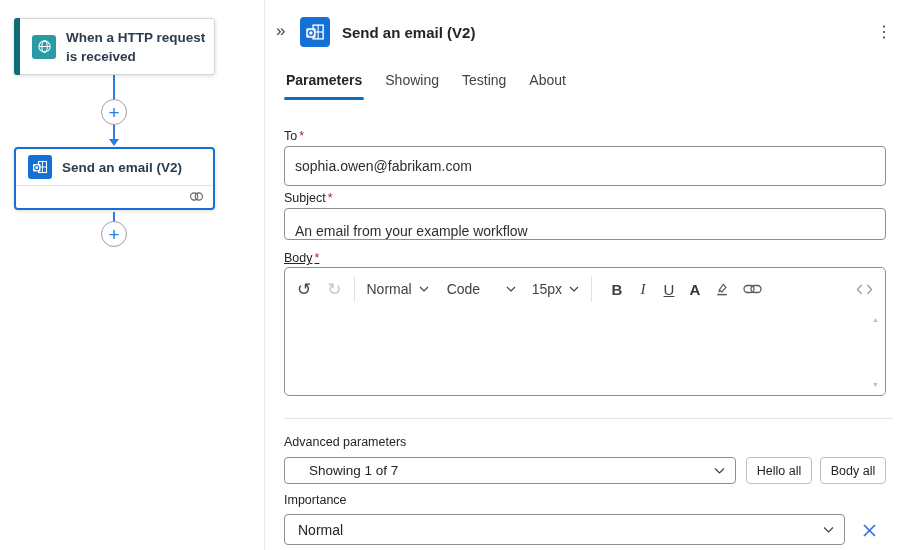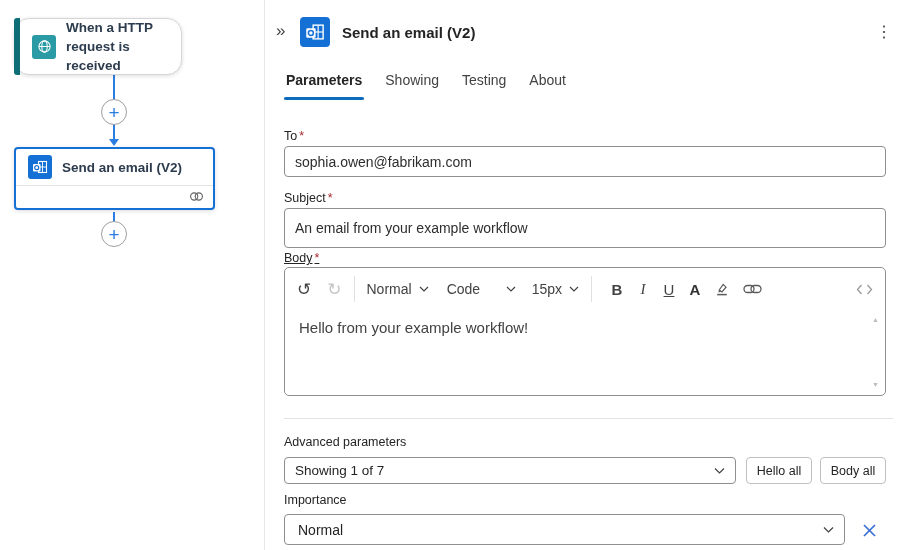--- a/index.html
+++ b/index.html
@@ -14,22 +14,22 @@
   .canvas { position:absolute; left:0; top:0; width:264px; height:550px; }
   .vline { position:absolute; width:2px; background:#2b7de1; }
   .arrowhead { position:absolute; width:0; height:0;
     border-left:5px solid transparent; border-right:5px solid transparent;
     border-top:7px solid #2b7de1; }
   .plus-circle { position:absolute; width:26px; height:26px; border-radius:50%;
     background:#fff; border:1px solid #9e9e9e; color:#2b7de1;
     font-size:19px; font-weight:300; line-height:1;
     display:flex; align-items:center; justify-content:center; cursor:pointer; }
 
-  .trigger-card { position:absolute; left:14px; top:18px; width:168px; height:57px;
-    background:#fff; border:1px solid #d6d6d6; border-radius:15px;
+  .trigger-card { position:absolute; left:14px; top:18px; width:201px; height:57px;
+    background:#fff; border:1px solid #d6d6d6; border-radius:3px;
     box-shadow:0 1px 4px rgba(0,0,0,.14); display:flex; align-items:center; cursor:pointer; }
   .trigger-bar { position:absolute; left:-1px; top:-1px; bottom:-1px; width:6px;
     background:#0e6e78; border-radius:3px 0 0 3px; }
   .trigger-icon { width:24px; height:24px; border-radius:3px; background:#2a9ba4;
     margin-left:17px; flex:none; display:flex; align-items:center; justify-content:center; }
   .trigger-title { margin-left:10px; margin-right:6px; width:146px;
     font-size:13.5px; font-weight:700; color:#2c3c4e; line-height:19px; }
 
   .action-card { position:absolute; left:14px; top:147px; width:201px; height:63px;
     background:#fff; border:2px solid #1570d6; border-radius:4px;
@@ -80,21 +80,21 @@
   .fmt.b { font-weight:700; }
   .fmt.i { font-family:"Liberation Serif", serif; font-style:italic; }
   .fmt.u { text-decoration:underline; }
   .fmt.a { font-weight:700; color:#333; }
   .ed-content { padding:9px 14px; font-size:15px; color:#424242; }
   .scroll-arrow { position:absolute; right:6px; font-size:7px; color:#bdbcba; }
 
   .hsep { position:absolute; left:284px; top:418px; width:609px; height:1px; background:#e3e3e3; }
 
   .dd { position:absolute; background:#fff; border:1px solid #8f8f8f; border-radius:4px;
-    display:flex; align-items:center; padding:0 10px; cursor:pointer; color:#242424; }
+    display:flex; align-items:center; padding:0 24px; cursor:pointer; color:#242424; }
   .dd .dd-chev { position:absolute; right:10px; top:50%; transform:translateY(-50%); }
 
   .btn { position:absolute; height:27px; background:#fff; border:1px solid #c2c0be;
     border-radius:4px; font-size:12.5px; color:#242424; display:flex; align-items:center;
     justify-content:center; cursor:pointer; }
 
   .imp-x { position:absolute; left:857px; top:518px; width:24px; height:24px;
     display:flex; align-items:center; justify-content:center; cursor:pointer; }
 </style>
 </head>
@@ -170,28 +170,28 @@
 <div class="tabs">
   <div class="tab active">Parameters</div>
   <div class="tab">Showing</div>
   <div class="tab">Testing</div>
   <div class="tab">About</div>
 </div>
 
 <div class="field-label" style="top:129px;">
   <span>To</span><span class="req">*</span>
 </div>
-<div class="tbox" style="top:146px; height:31px;">
+<div class="tbox" style="top:146px; height:40px;">
   <span>sophia.owen@fabrikam.com</span>
 </div>
 
 <div class="field-label" style="top:191px;">
   <span>Subject</span><span class="req">*</span>
 </div>
-<div class="tbox" style="top:208px; height:40px;">
+<div class="tbox" style="top:208px; height:32px;align-items:flex-end;">
   <span>An email from your example workflow</span>
 </div>
 
 <div class="field-label" style="top:251px;text-decoration:underline;">
   <span>Body</span><span class="req">*</span>
 </div>
 
 <div class="editor">
   <div class="ed-toolbar">
     <span class="ed-btn" style="margin-right:16px;">
@@ -240,21 +240,20 @@
       </svg>
     </span>
     <span style="flex:1;"></span>
     <span class="ed-btn">
       <svg width="17" height="11" viewBox="0 0 17 11" fill="none" stroke="#9a9a9a" stroke-width="1.3">
         <path d="M5.5 1 L1.5 5.5 L5.5 10"></path>
         <path d="M11.5 1 L15.5 5.5 L11.5 10"></path>
       </svg>
     </span>
   </div>
-  <div class="ed-content">Hello from your example workflow!</div>
   <span class="scroll-arrow" style="top:48px;">▲</span>
   <span class="scroll-arrow" style="bottom:7px;">▼</span>
 </div>
 
 <div class="hsep"></div>
 
 <div class="field-label" style="top:435px;">Advanced parameters</div>
 
 <div class="dd" style="left:284px; top:457px; width:452px; height:27px; font-size:13.5px;">
   <span>Showing 1 of 7</span>

